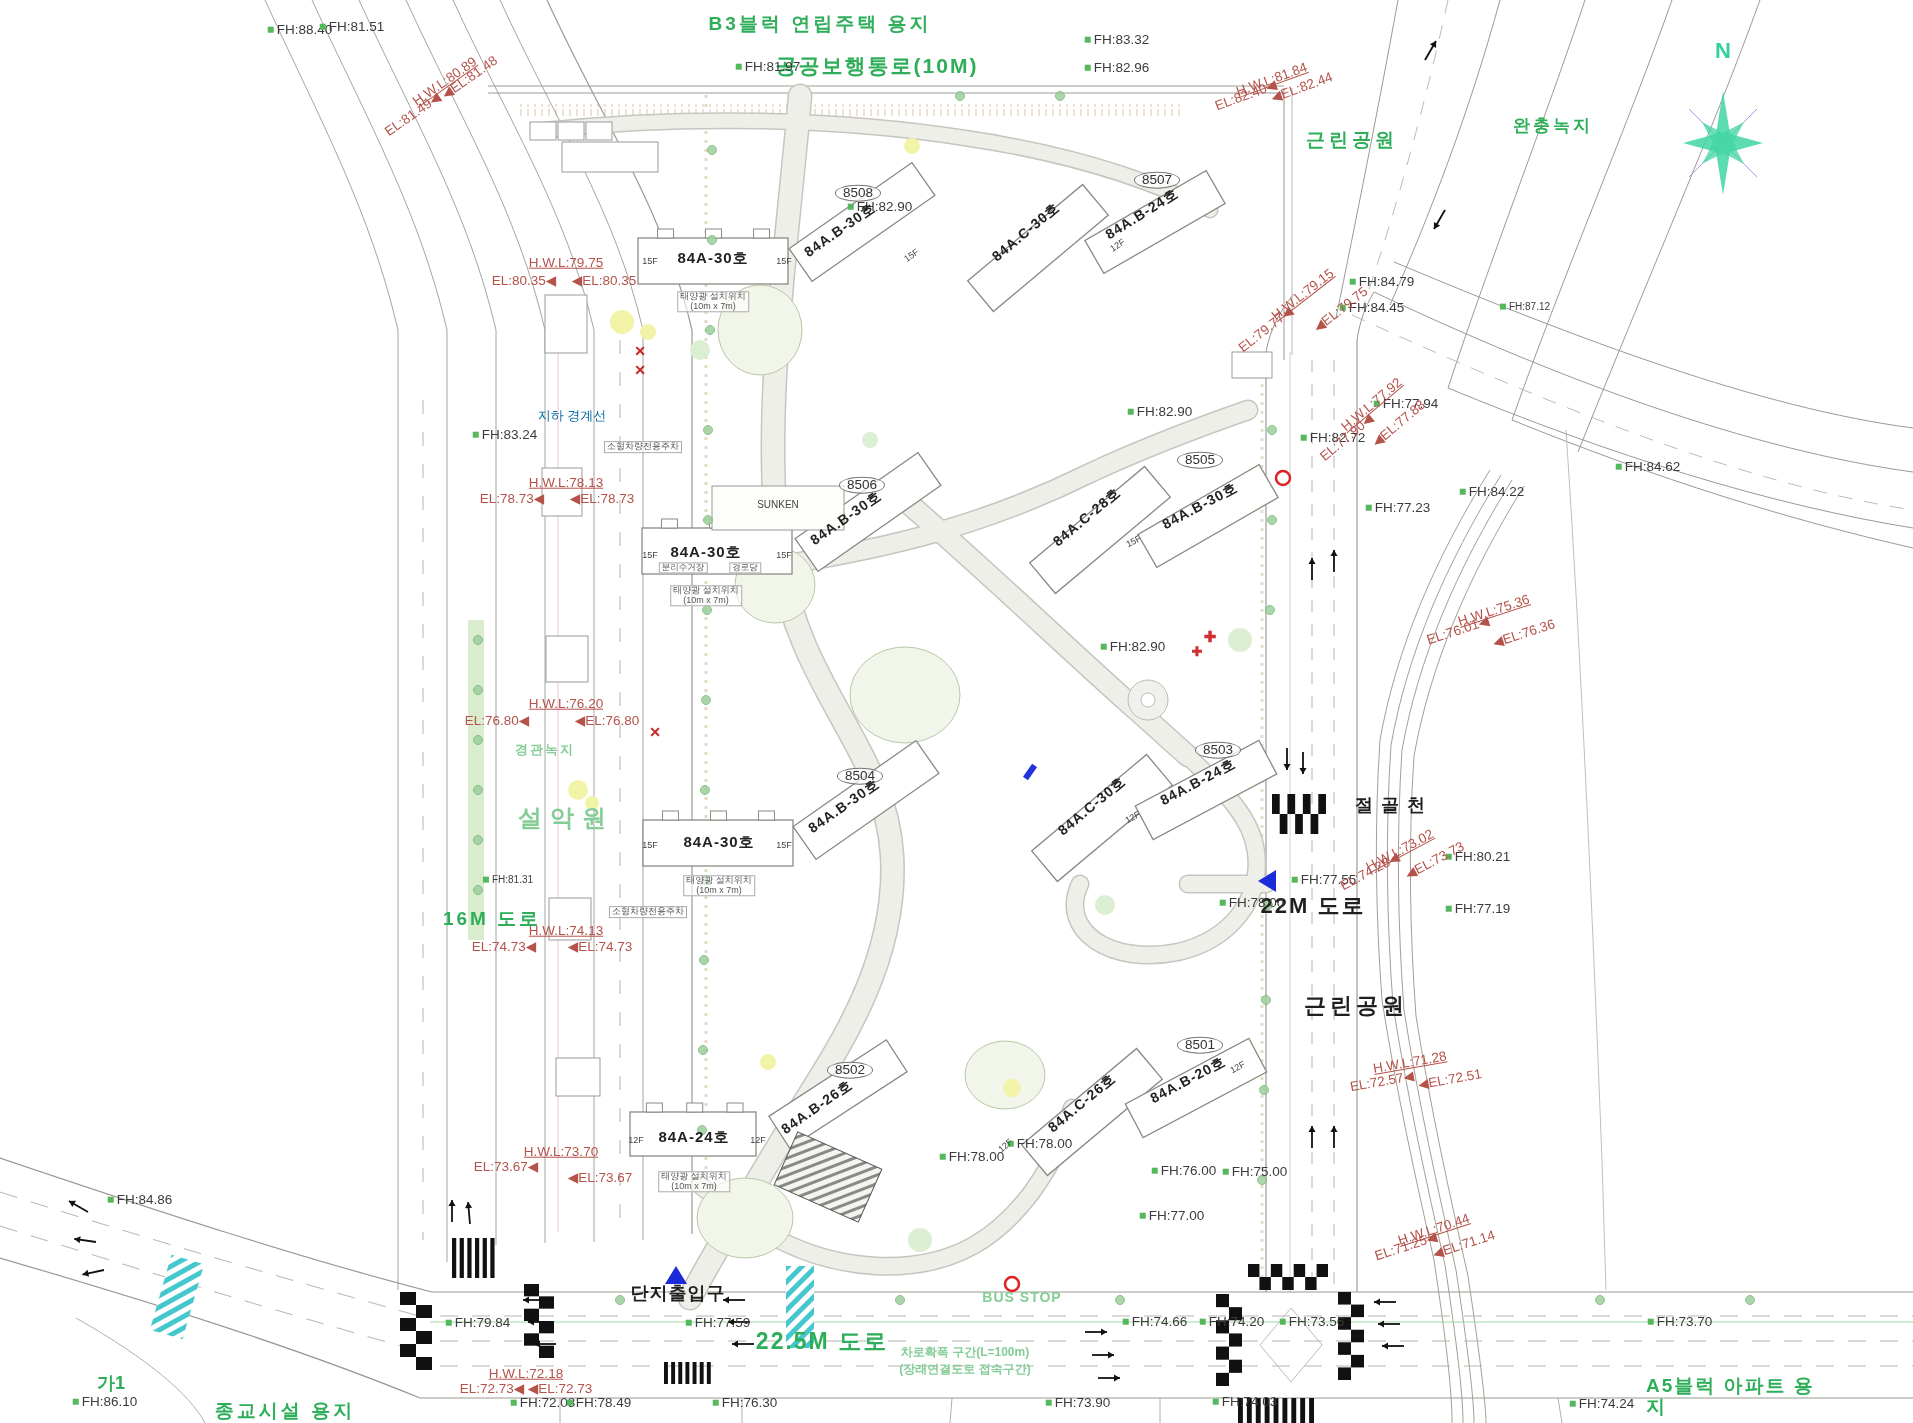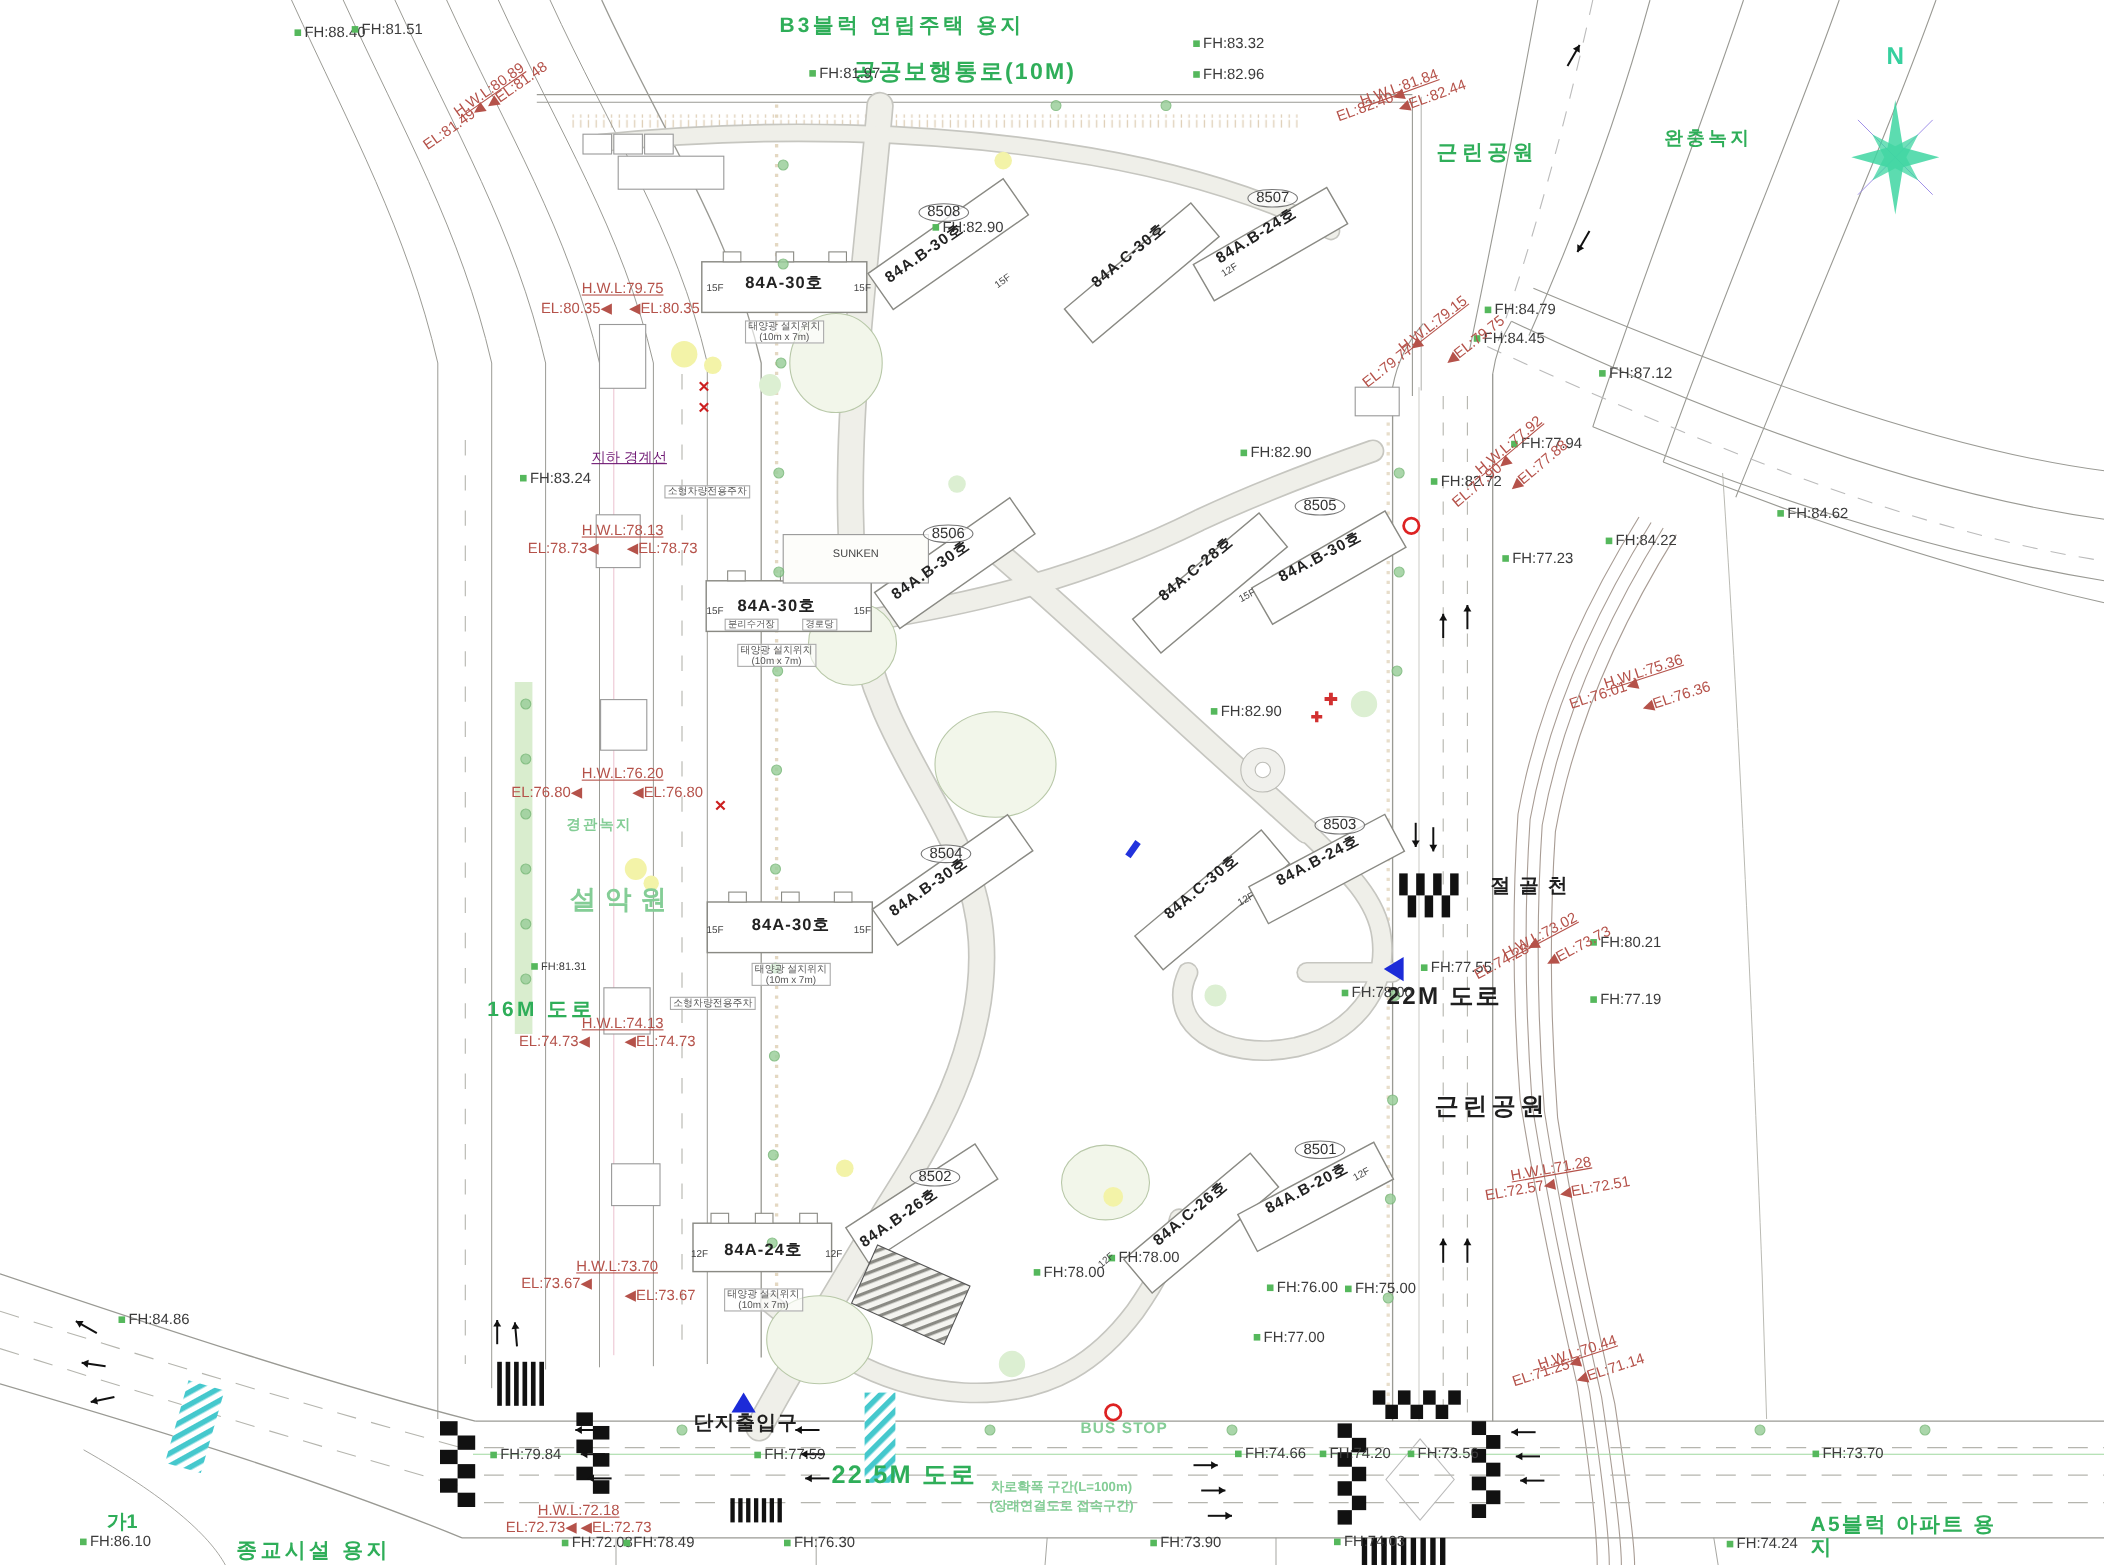--- a/index.html
+++ b/index.html
@@ -8,21 +8,21 @@
   .stage svg{position:absolute;left:0;top:0;}
   #label-layer{position:absolute;left:0;top:0;width:100%;height:100%;pointer-events:none;}
   .lbl{position:absolute;white-space:pre-line;line-height:1.08;pointer-events:none;}
   .gt {color:#2fae59;font-weight:bold;}
   .gt2{color:#84cd96;font-weight:bold;}
   .fh {color:#3b3b3b;}
   .fh::before{content:"";display:inline-block;width:6px;height:6px;background:#55b85c;
               margin-right:3px;vertical-align:middle;}
   .el {color:#b5524a;}
   .elu{color:#b5524a;text-decoration:underline;}
-  .mg {color:#701a75;text-decoration:underline;}
+  .mg {color:#0369a1;}
   .bk {color:#1f1f1f;font-weight:bold;}
   .bid{color:#333;border:1.2px solid #777;border-radius:50%;padding:0 7px;background:rgba(255,255,255,.7);}
   .unit{color:#222;font-weight:bold;letter-spacing:1px;}
   .fl {color:#444;}
   .sm {color:#555;text-align:center;border:0.5px solid #aaa;background:rgba(255,255,255,.6);padding:0 2px;}
   .rx {color:#cc2020;font-weight:bold;}
   .rc {color:#d23030;font-weight:bold;}
 </style>
 </head>
 <body>
@@ -398,21 +398,21 @@
       <div class="lbl fh" style="left: 352px; top: 27px; font-size: 13.5px; transform: translate(-50%, -50%);">FH:81.51</div>
       <div class="lbl fh" style="left: 768px; top: 67px; font-size: 13.5px; transform: translate(-50%, -50%);">FH:81.97</div>
       <div class="lbl fh" style="left: 1117px; top: 40px; font-size: 13.5px; transform: translate(-50%, -50%);">FH:83.32</div>
       <div class="lbl fh" style="left: 1117px; top: 68px; font-size: 13.5px; transform: translate(-50%, -50%);">FH:82.96</div>
       <div class="lbl fh" style="left: 505px; top: 435px; font-size: 13.5px; transform: translate(-50%, -50%);">FH:83.24</div>
       <div class="lbl fh" style="left: 880px; top: 207px; font-size: 13.5px; transform: translate(-50%, -50%);">FH:82.90</div>
       <div class="lbl fh" style="left: 1160px; top: 412px; font-size: 13.5px; transform: translate(-50%, -50%);">FH:82.90</div>
       <div class="lbl fh" style="left: 1133px; top: 647px; font-size: 13.5px; transform: translate(-50%, -50%);">FH:82.90</div>
       <div class="lbl fh" style="left: 1382px; top: 282px; font-size: 13.5px; transform: translate(-50%, -50%);">FH:84.79</div>
       <div class="lbl fh" style="left: 1372px; top: 308px; font-size: 13.5px; transform: translate(-50%, -50%);">FH:84.45</div>
-      <div class="lbl fh" style="left: 1487px; top: 307px; font-size: 14px; transform: translate(-50%, -50%); margin-top: 32px;">FH:87.12</div>
+      <div class="lbl fh" style="left: 1525px; top: 307px; font-size: 10px; transform: translate(-50%, -50%);">FH:87.12</div>
       <div class="lbl fh" style="left: 1406px; top: 404px; font-size: 13.5px; transform: translate(-50%, -50%);">FH:77.94</div>
       <div class="lbl fh" style="left: 1333px; top: 438px; font-size: 13.5px; transform: translate(-50%, -50%);">FH:82.72</div>
       <div class="lbl fh" style="left: 1648px; top: 467px; font-size: 13.5px; transform: translate(-50%, -50%);">FH:84.62</div>
       <div class="lbl fh" style="left: 1492px; top: 492px; font-size: 13.5px; transform: translate(-50%, -50%);">FH:84.22</div>
       <div class="lbl fh" style="left: 1398px; top: 508px; font-size: 13.5px; transform: translate(-50%, -50%);">FH:77.23</div>
       <div class="lbl fh" style="left: 508px; top: 880px; font-size: 10px; transform: translate(-50%, -50%);">FH:81.31</div>
       <div class="lbl fh" style="left: 140px; top: 1200px; font-size: 13.5px; transform: translate(-50%, -50%);">FH:84.86</div>
       <div class="lbl fh" style="left: 105px; top: 1402px; font-size: 13.5px; transform: translate(-50%, -50%);">FH:86.10</div>
       <div class="lbl fh" style="left: 478px; top: 1323px; font-size: 13.5px; transform: translate(-50%, -50%); text-align: right;">FH:79.84</div>
       <div class="lbl fh" style="left: 718px; top: 1323px; font-size: 13.5px; transform: translate(-50%, -50%);">FH:77.59</div>

